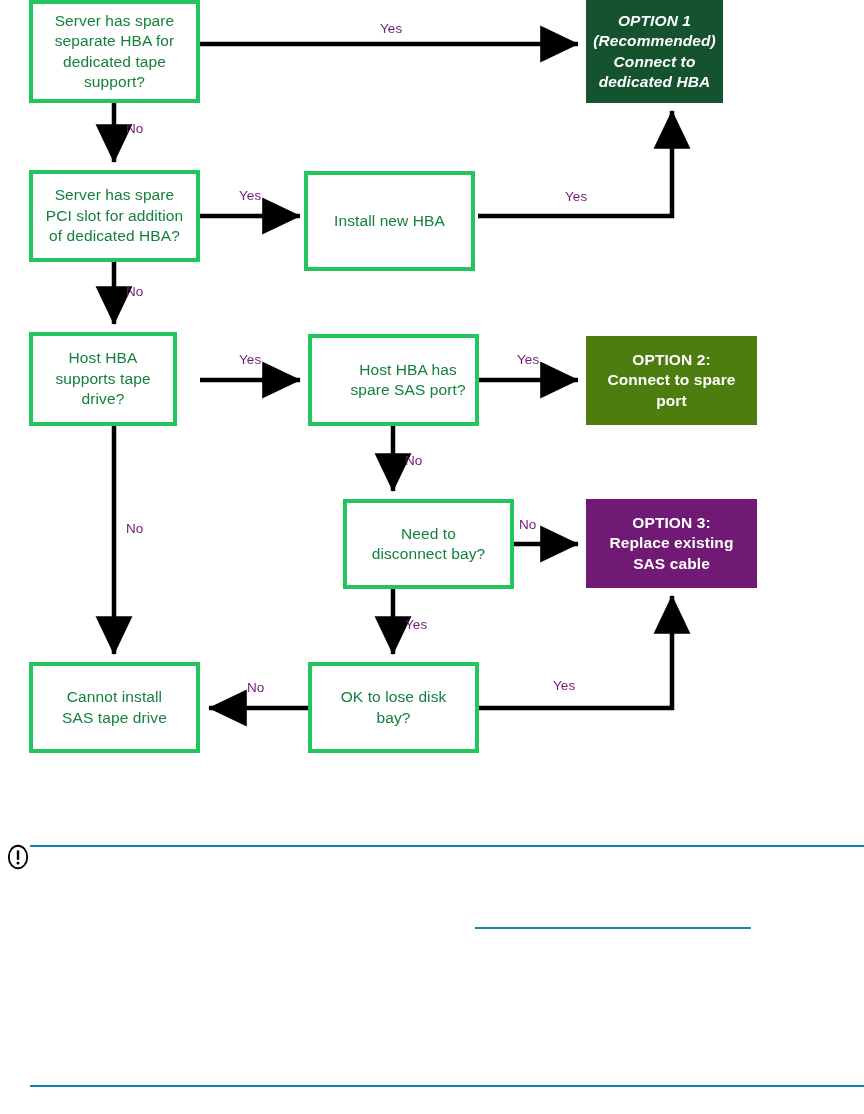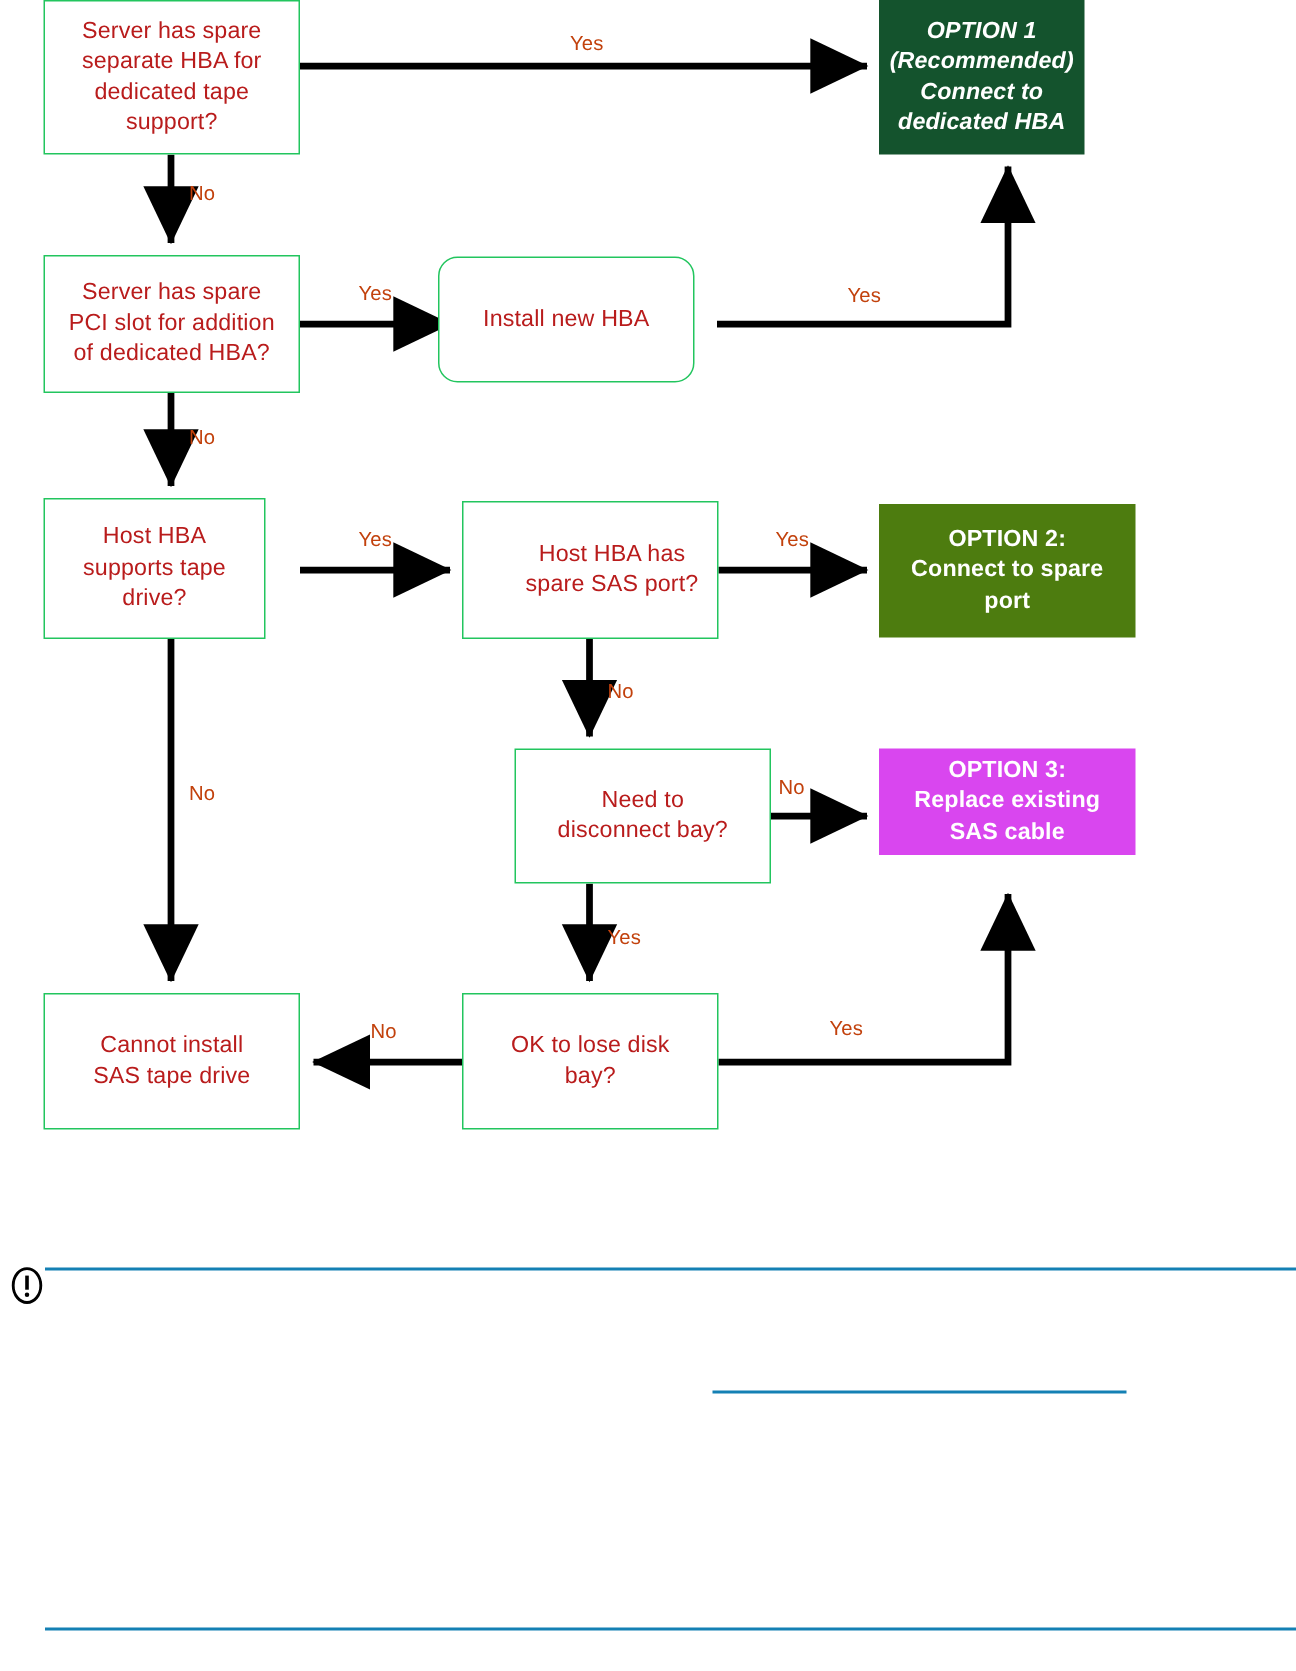--- a/index.html
+++ b/index.html
@@ -27,44 +27,44 @@
   }
   .node-box {
     position: absolute;
     box-sizing: border-box;
     display: flex;
     align-items: center;
     justify-content: center;
     text-align: center;
   }
   .decision-box {
-    border: 1px solid #22c55e;
+    border: 4px solid #22c55e;
     background: #ffffff;
-    color: #b91c1c;
+    color: #15803d;
     font-size: 15.5px;
     line-height: 1.32;
     font-weight: 400;
     letter-spacing: 0.1px;
   }
   .option-box {
     border: 0;
     color: #ffffff;
     font-size: 15.5px;
     line-height: 1.30;
     font-weight: bold;
     letter-spacing: 0.1px;
   }
   .node-label {
     display: block;
     padding: 0 6px;
   }
   .edge-label {
     position: absolute;
     font-size: 13.5px;
-    color: #c2410c;
+    color: #701a75;
     font-family: "Liberation Sans", sans-serif;
     white-space: nowrap;
     letter-spacing: 0.1px;
   }
   
   .rule {
     position: absolute;
     background: #1480B4;
   }
   .note-icon {
@@ -127,21 +127,21 @@
   </svg>
 
   <div class="node-box decision-box" style="left:29px; top:0px; width:171px; height:103px;">
     <span class="node-label">Server has spare<br>separate HBA for<br>dedicated tape<br>support?</span>
   </div>
 
   <div class="node-box decision-box" style="left:29px; top:170px; width:171px; height:92px;">
     <span class="node-label">Server has spare<br>PCI slot for addition<br>of dedicated HBA?</span>
   </div>
 
-  <div class="node-box decision-box" style="left:292px; top:171px; width:171px; height:84px;border-radius:13px;">
+  <div class="node-box decision-box" style="left:304px; top:171px; width:171px; height:100px;">
     <span class="node-label">Install new HBA</span>
   </div>
 
   <div class="node-box decision-box" style="left:29px; top:332px; width:148px; height:94px;">
     <span class="node-label">Host HBA<br>supports tape<br>drive?</span>
   </div>
 
   <div class="node-box decision-box" style="left:308px; top:334px; width:171px; height:92px;padding-left:29px;">
     <span class="node-label">Host HBA has<br>spare SAS port?</span>
   </div>
@@ -159,21 +159,21 @@
   </div>
 
   <div class="node-box option-box" id="opt1-box" style="left: 586px; top: 0px; width: 137px; height: 103px; background: #14532d; font-style: italic;">
     <span class="node-label">OPTION 1<br>(Recommended)<br>Connect to<br>dedicated HBA</span>
   </div>
 
   <div class="node-box option-box" id="opt2-box" style="left: 586px; top: 336px; width: 171px; height: 89px; background: #4d7c0f;">
     <span class="node-label">OPTION 2:<br>Connect to spare<br>port</span>
   </div>
 
-  <div class="node-box option-box" id="opt3-box" style="left: 586px; top: 499px; width: 171px; height: 71px; background: #d946ef;">
+  <div class="node-box option-box" id="opt3-box" style="left: 586px; top: 499px; width: 171px; height: 89px; background: #701a75;">
     <span class="node-label">OPTION 3:<br>Replace existing<br>SAS cable</span>
   </div>
 
   <div class="edge-label" style="left:380px; top:21px;">Yes</div>
 
   <div class="edge-label" style="left:126px; top:121px;">No</div>
 
   <div class="edge-label" style="left:239px; top:188px;">Yes</div>
 
   <div class="edge-label" style="left:565px; top:189px;">Yes</div>

